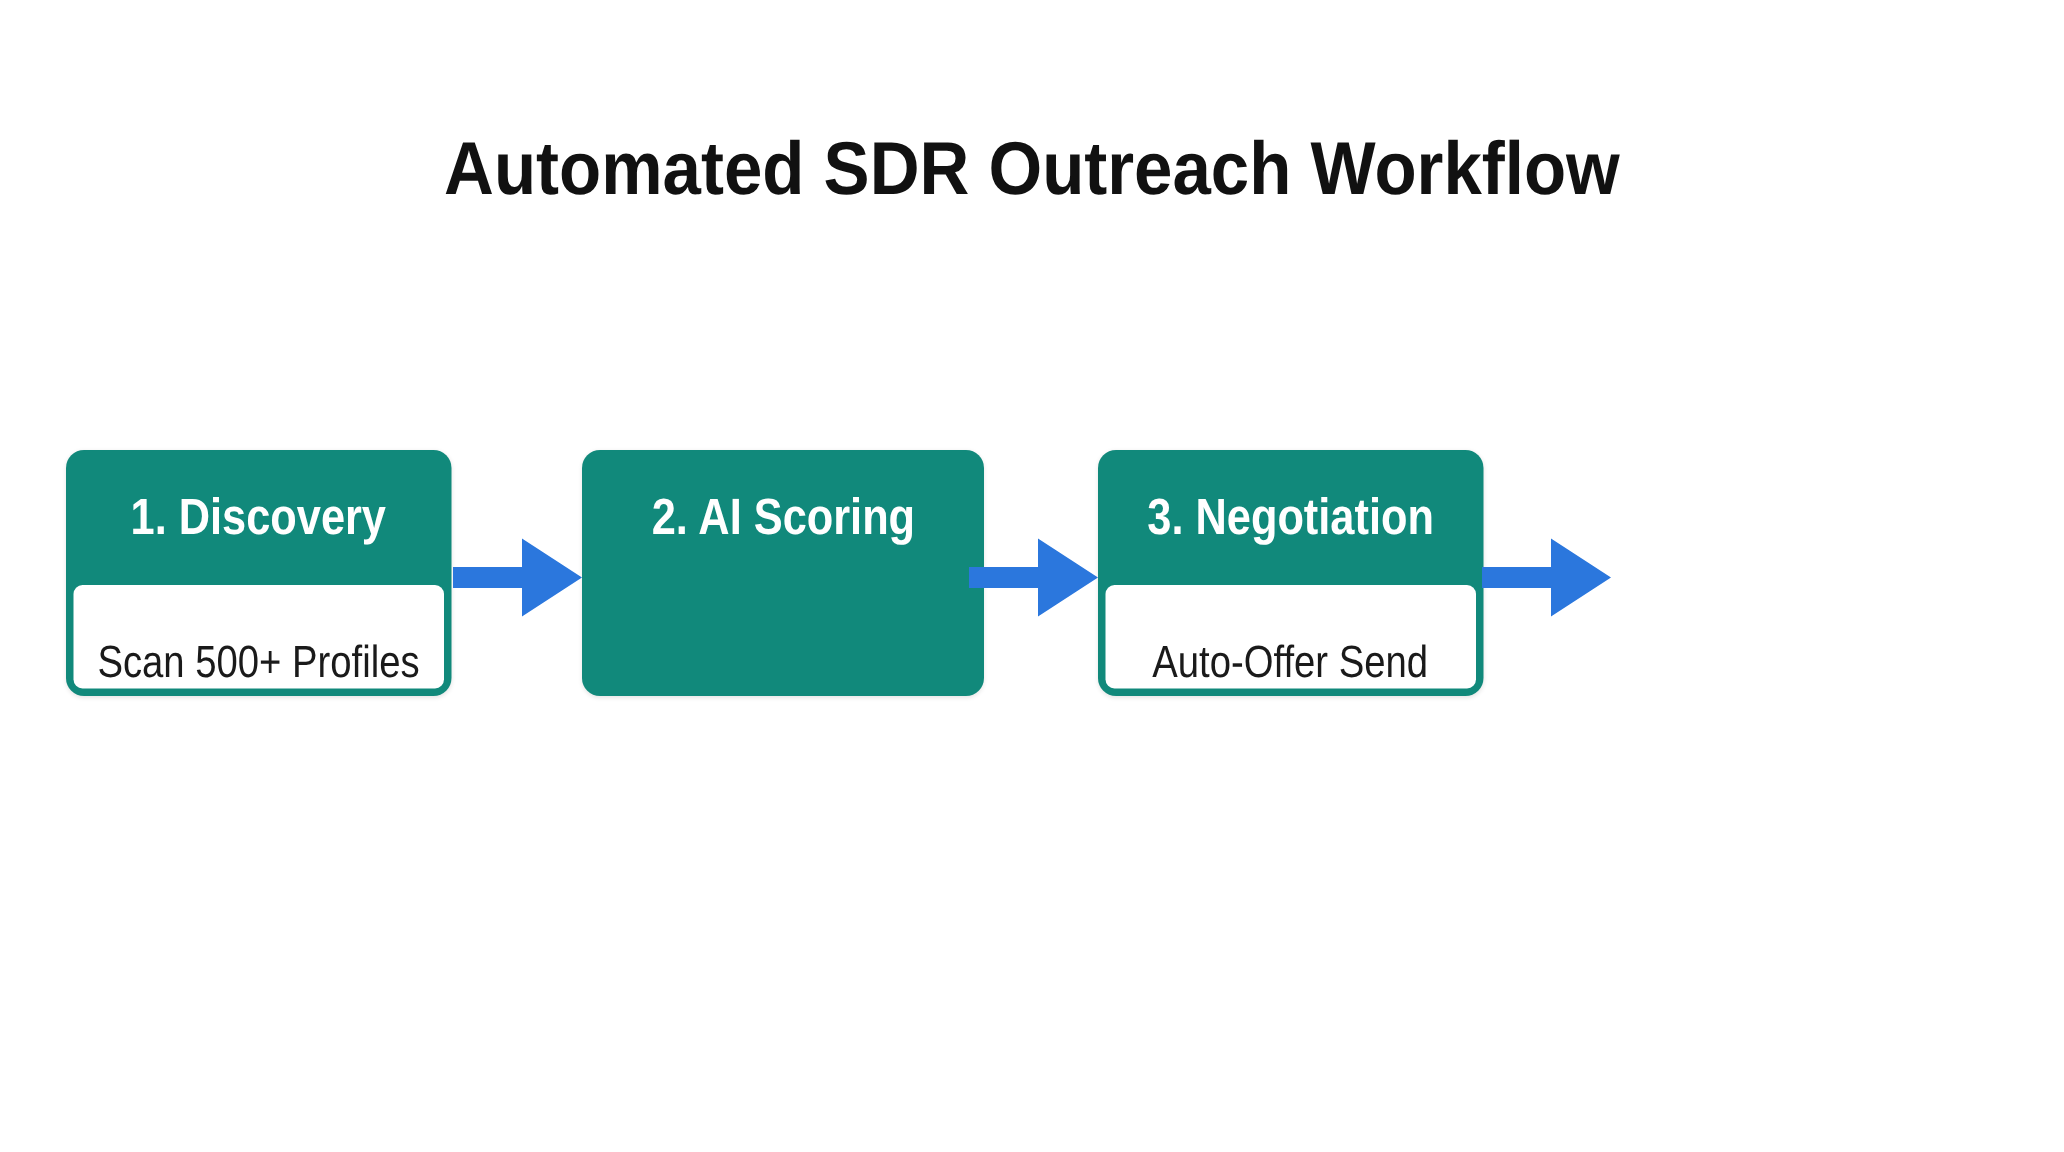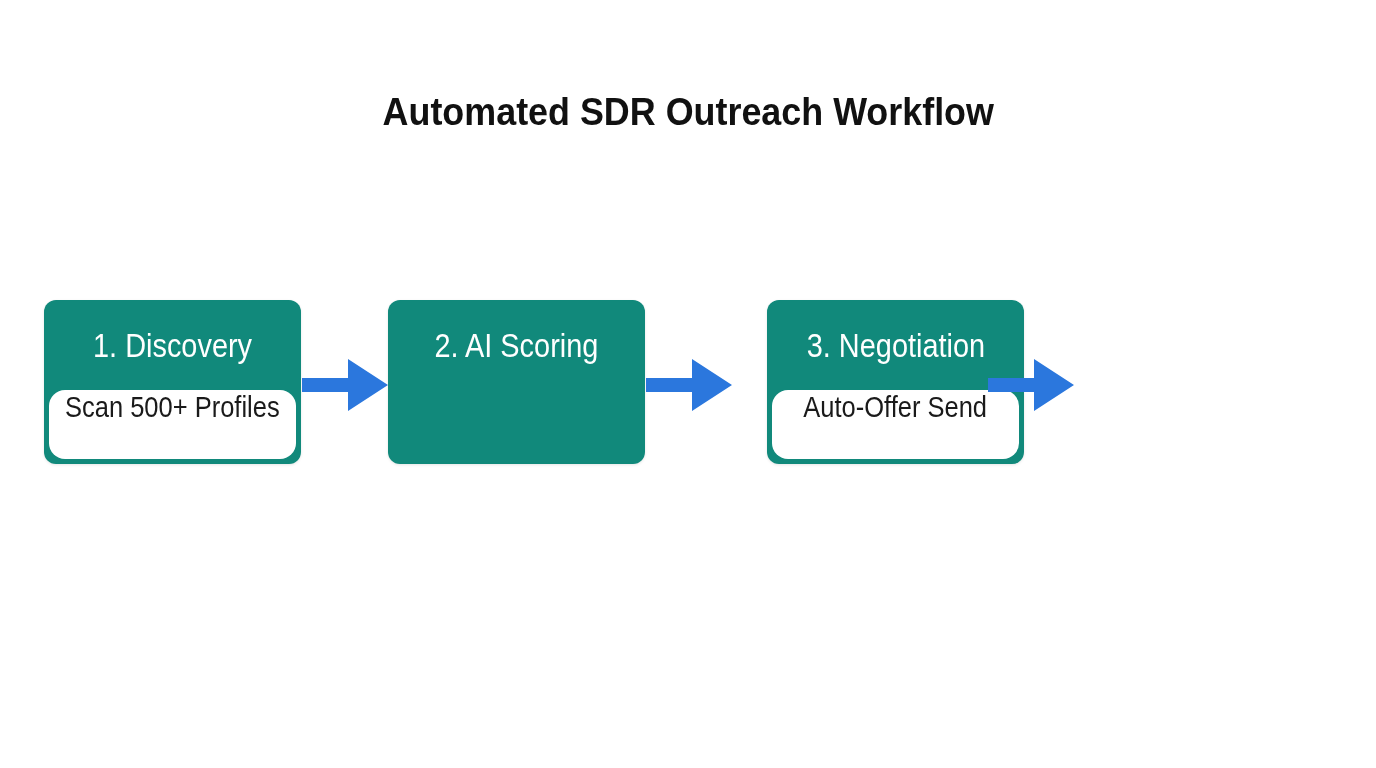--- a/index.html
+++ b/index.html
@@ -11,21 +11,21 @@
     background: var(--background, #ffffff);
     font-family: "Liberation Sans", sans-serif;
   }
   .title {
     position: absolute;
     top: 82px;
     left: 0;
     width: 100%;
     margin: 0;
     text-align: center;
-    font-size: 39px;
+    font-size: 50px;
     line-height: 60px;
     font-weight: 700;
     color: var(--title-text, #111111);
     white-space: nowrap;
   }
   .squeeze-title {
     display: inline-block;
     transform: scaleX(0.92);
     transform-origin: center;
   }
@@ -45,38 +45,38 @@
     box-shadow: 0 1px 3px rgba(0,0,0,0.10);
   }
   .step-header {
     position: absolute;
     top: 0; left: 0; right: 0;
     height: 90px;
     display: flex;
     align-items: center;
     justify-content: center;
     color: var(--header-text, #ffffff);
-    font-weight: 400;
+    font-weight: 700;
     font-size: 34px;
   }
   .step-body {
     position: absolute;
     left: 5px; right: 5px;
     top: 90px; bottom: 5px;
     background: var(--card-body-bg, #ffffff);
-    border-radius: 16px;
+    border-radius: 6px;
     display: flex;
-    align-items: flex-start;
+    align-items: flex-end;
     justify-content: center;
     font-size: 30px;
     color: var(--body-text, #1a1a1a);
   }
   .step-1 { left: 44px; }
-  .step-2 { left: 388px; }
-  .step-3 { left: 767px; }
+  .step-2 { left: 388px; padding-left: 11px; }
+  .step-3 { left: 732px; }
   .step-4 { left: 1074px; }
   .arrow {
     position: absolute;
     top: 357px;
     width: 86px;
     height: 56px;
     color: var(--arrow-blue, #2B77DD);
   }
   .arrow-1 { left: 302px; }
   .arrow-2 { left: 646px; }

